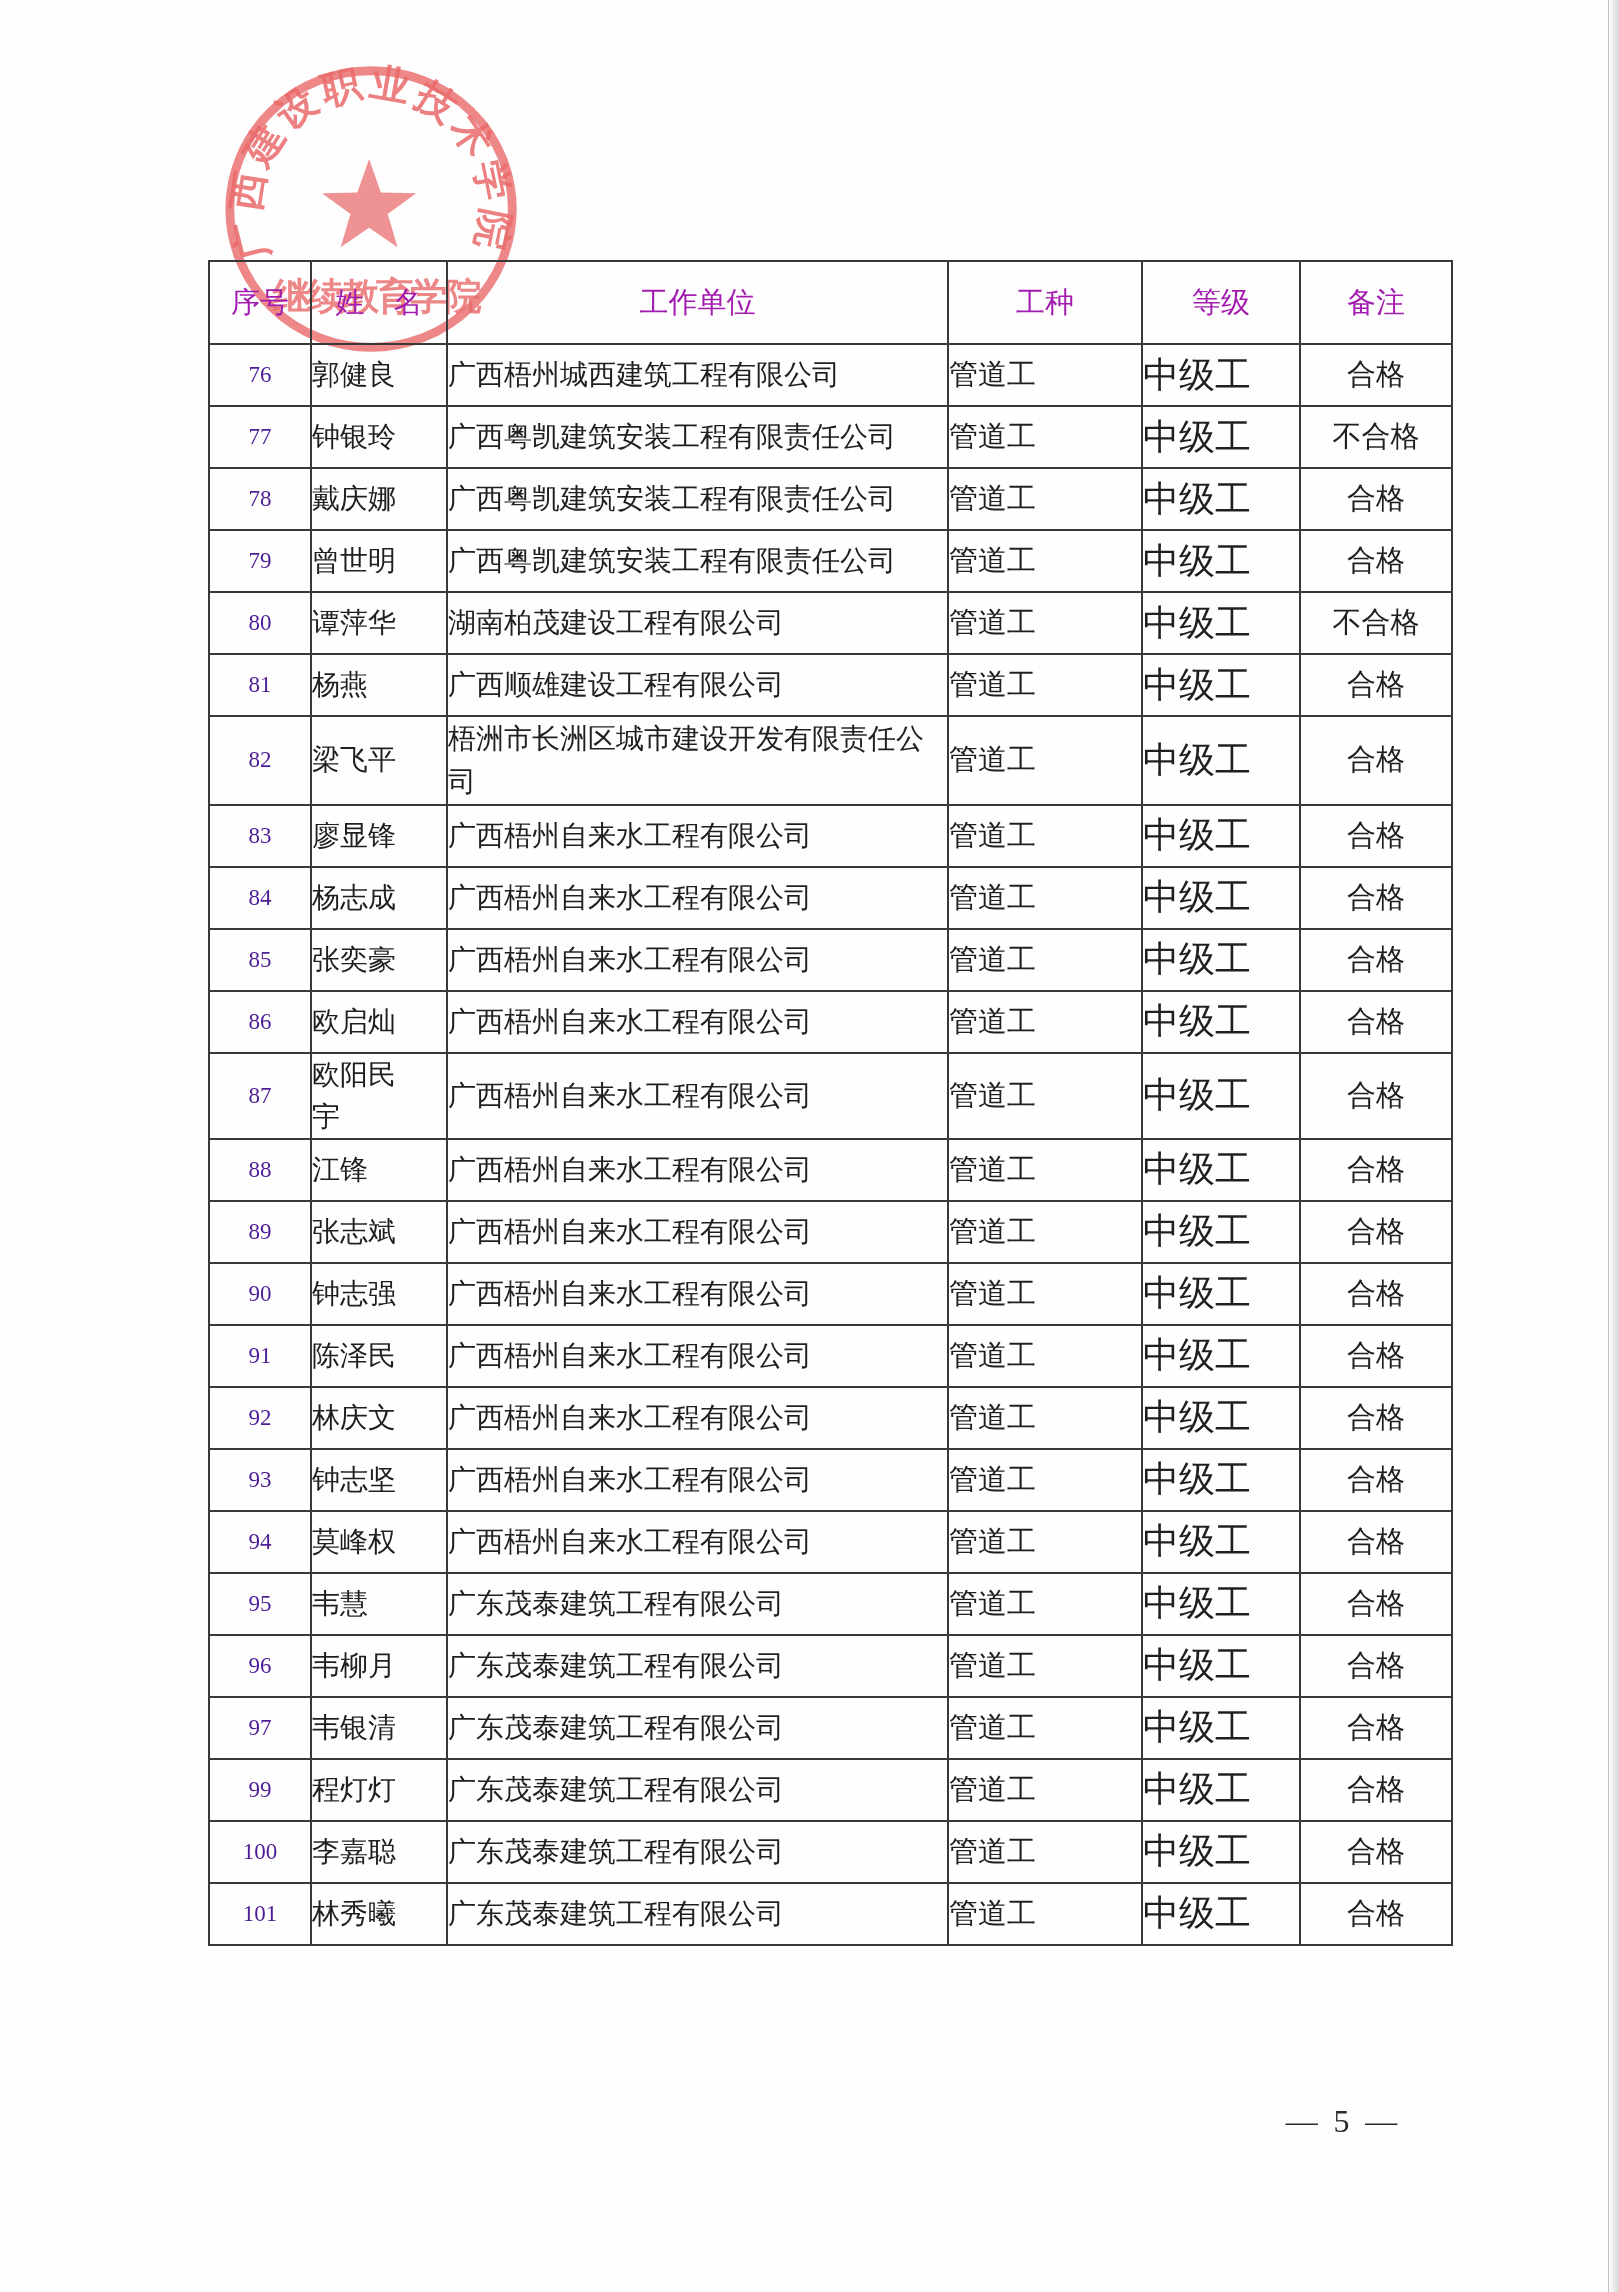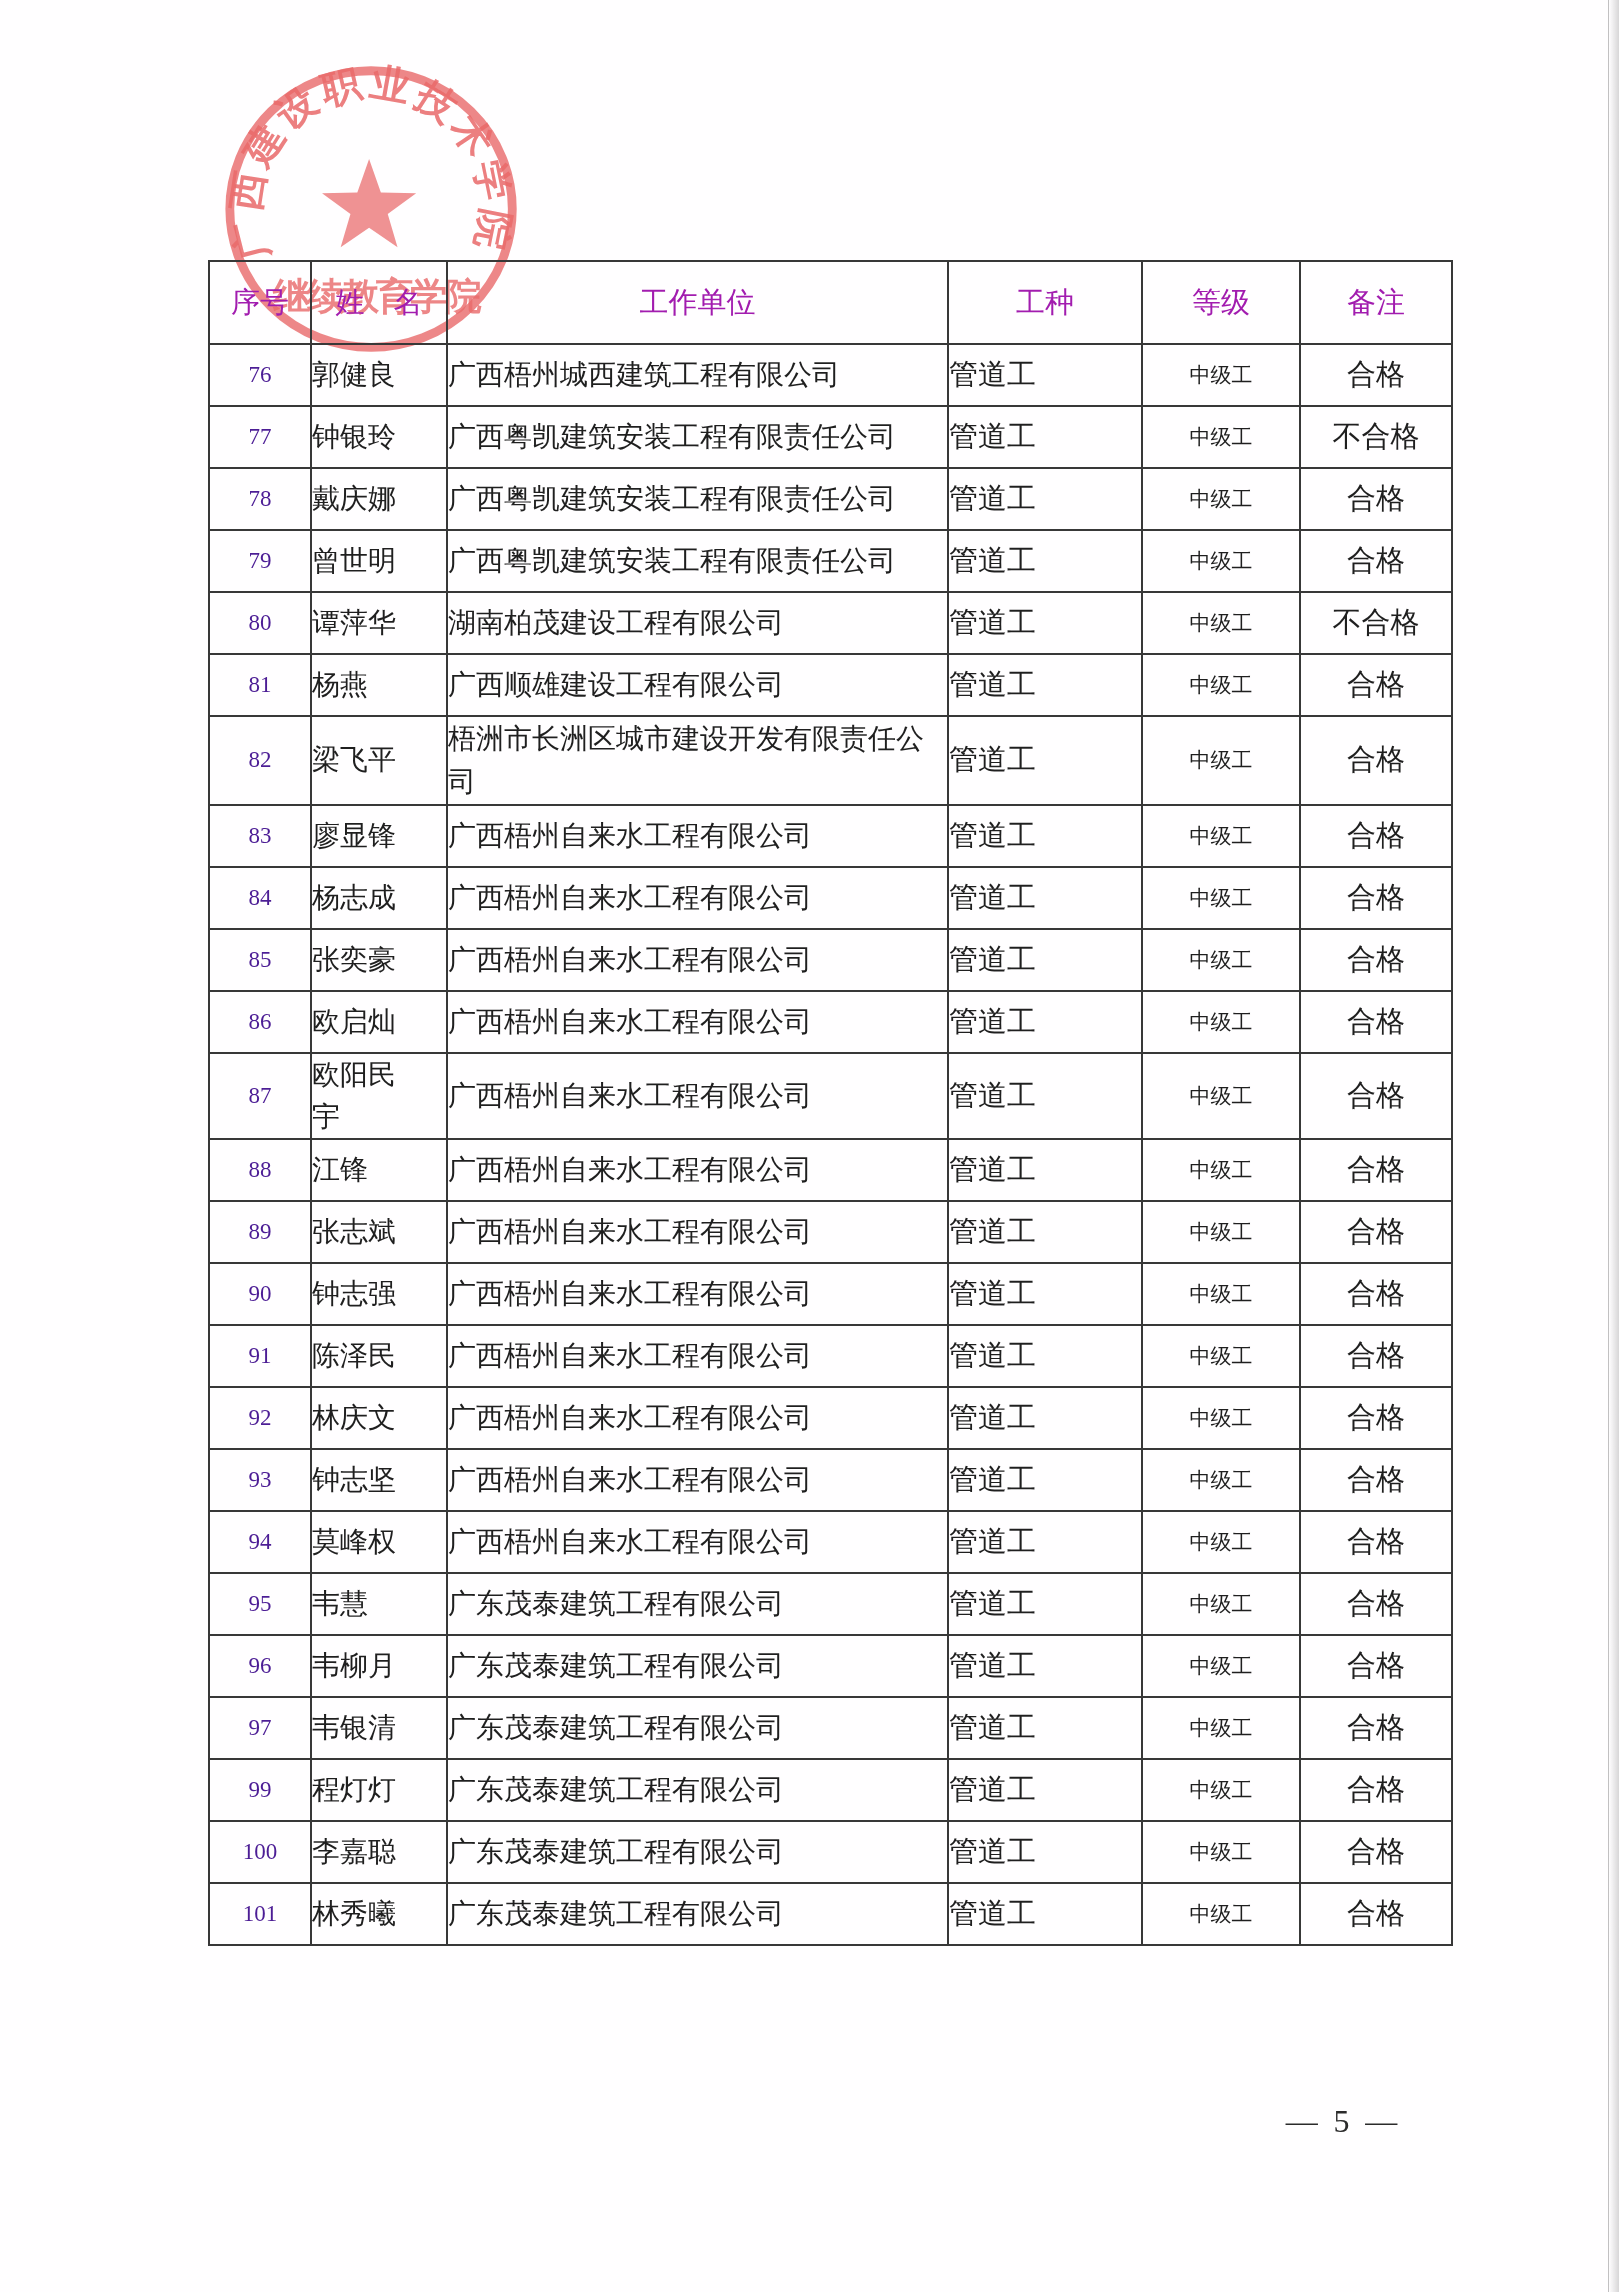--- a/index.html
+++ b/index.html
@@ -69,21 +69,21 @@
     text-align: center; vertical-align: middle;
     color: #a21caf;
   }
   table.results tbody tr { height: 62px; }
   td.c-no    { text-align: center; font-size: 23px; color: #4c1d95; }
   td.c-name  { text-align: left; padding-left: 9.8px; padding-right: 3.9px;
                font-size: 28px; white-space: pre-line; line-height: 1.5; }
   td.c-company { text-align: left; padding-left: 13.7px; padding-right: 2px;
                font-size: 28px; white-space: pre-line; line-height: 1.55; margin-left: 43px; }
   td.c-trade { text-align: left; padding-left: 15.7px; font-size: 29px; white-space: nowrap; margin-top: 44px; }
-  td.c-level { text-align: center; padding-left: 15.7px; font-size: 21px; white-space: nowrap; }
+  td.c-level { text-align: left; padding-left: 15.7px; font-size: 36px; white-space: nowrap; }
   td.c-remark{ text-align: center; font-size: 29px; white-space: nowrap; }
   table.results td { vertical-align: middle; }
   
   .page-number {
     position: absolute; left: 1257px; top: 2103px; width: 173px;
     text-align: center;
     font-size: 32px; color: #2b2b2b;
     letter-spacing: 3.9px;
     font-family: "Liberation Serif", "DejaVu Serif", serif;
   }

